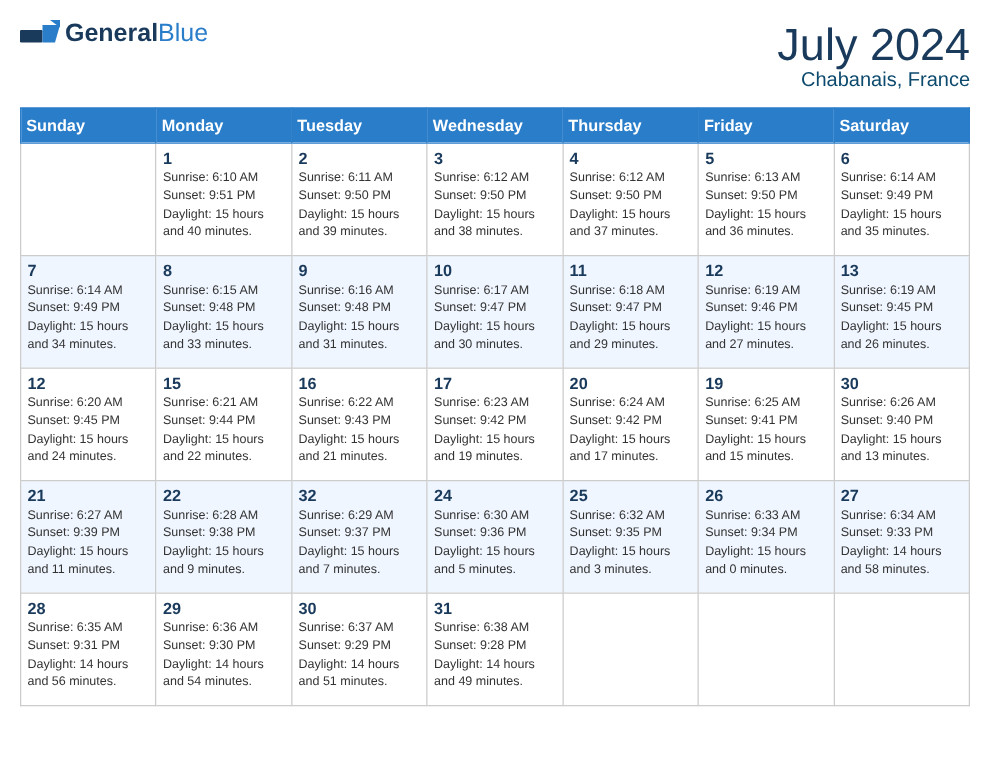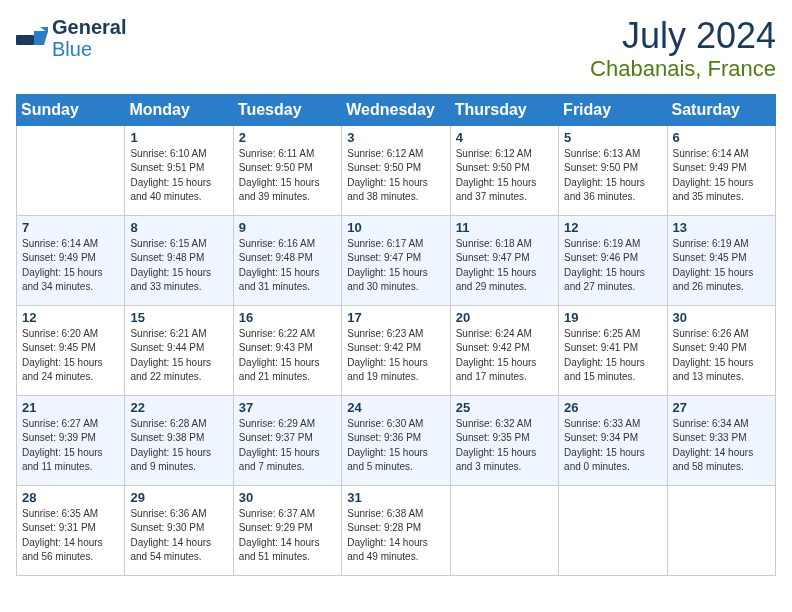--- a/index.html
+++ b/index.html
@@ -29,33 +29,33 @@
     .title-area {
       text-align: right;
     }
     .title-month {
       font-size: 36px;
       font-weight: normal;
       color: #1a3a5c;
       line-height: 1.1;
     }
     .title-location {
-      font-size: 22px;
-      color: #4d7c0f;
+      font-size: 16px;
+      color: #0c4a6e;
       text-align: right;
     }
     .calendar-table {
       width: 100%;
       border-collapse: collapse;
       table-layout: fixed;
     }
     .calendar-table th {
       background-color: #2a7dc9;
       color: #fff;
-      font-size: 16px;
+      font-size: 13px;
       font-weight: bold;
       padding: 6px 4px;
       text-align: left;
       border: 1px solid #2a7dc9;
     }
     .calendar-table td {
       border: 1px solid #ccc;
       vertical-align: top;
       padding: 4px 5px;
       font-size: 10.5px;
@@ -85,21 +85,21 @@
 <body>
 
 <div class="header-area">
   <div class="logo">
     <div class="logo-row">
       <svg width="32" height="22" viewBox="0 0 32 22">
         <rect x="0" y="8" width="18" height="10" rx="1" fill="#1a3a5c"></rect>
         <polygon points="18,4 32,4 28,18 18,18" fill="#2a7dc9"></polygon>
         <polygon points="24,0 32,0 32,6" fill="#2a7dc9"></polygon>
       </svg>
-      <div style="display:flex;flex-direction:column;line-height:1.1">
+      <div style="display:flex;flex-direction:row;line-height:1.1">
         <span style="font-size:20px;font-weight:bold;color:#1a3a5c;">General</span>
         <span style="font-size:20px;font-weight:normal;color:#2a7dc9;">Blue</span>
       </div>
     </div>
   </div>
   <div class="title-area">
     <div class="title-month">July 2024</div>
     <div class="title-location">Chabanais, France</div>
   </div>
 </div>
@@ -207,21 +207,21 @@
       <tr class="row-even">
         <td>
           <span class="day-number">21</span>
           <div class="day-info">Sunrise: 6:27 AM<br>Sunset: 9:39 PM<br>Daylight: 15 hours and 11 minutes.</div>
         </td>
         <td>
           <span class="day-number">22</span>
           <div class="day-info">Sunrise: 6:28 AM<br>Sunset: 9:38 PM<br>Daylight: 15 hours and 9 minutes.</div>
         </td>
         <td>
-          <span class="day-number">37</span>
+          <span class="day-number">32</span>
           <div class="day-info">Sunrise: 6:29 AM<br>Sunset: 9:37 PM<br>Daylight: 15 hours and 7 minutes.</div>
         </td>
         <td>
           <span class="day-number">24</span>
           <div class="day-info">Sunrise: 6:30 AM<br>Sunset: 9:36 PM<br>Daylight: 15 hours and 5 minutes.</div>
         </td>
         <td>
           <span class="day-number">25</span>
           <div class="day-info">Sunrise: 6:32 AM<br>Sunset: 9:35 PM<br>Daylight: 15 hours and 3 minutes.</div>
         </td>

